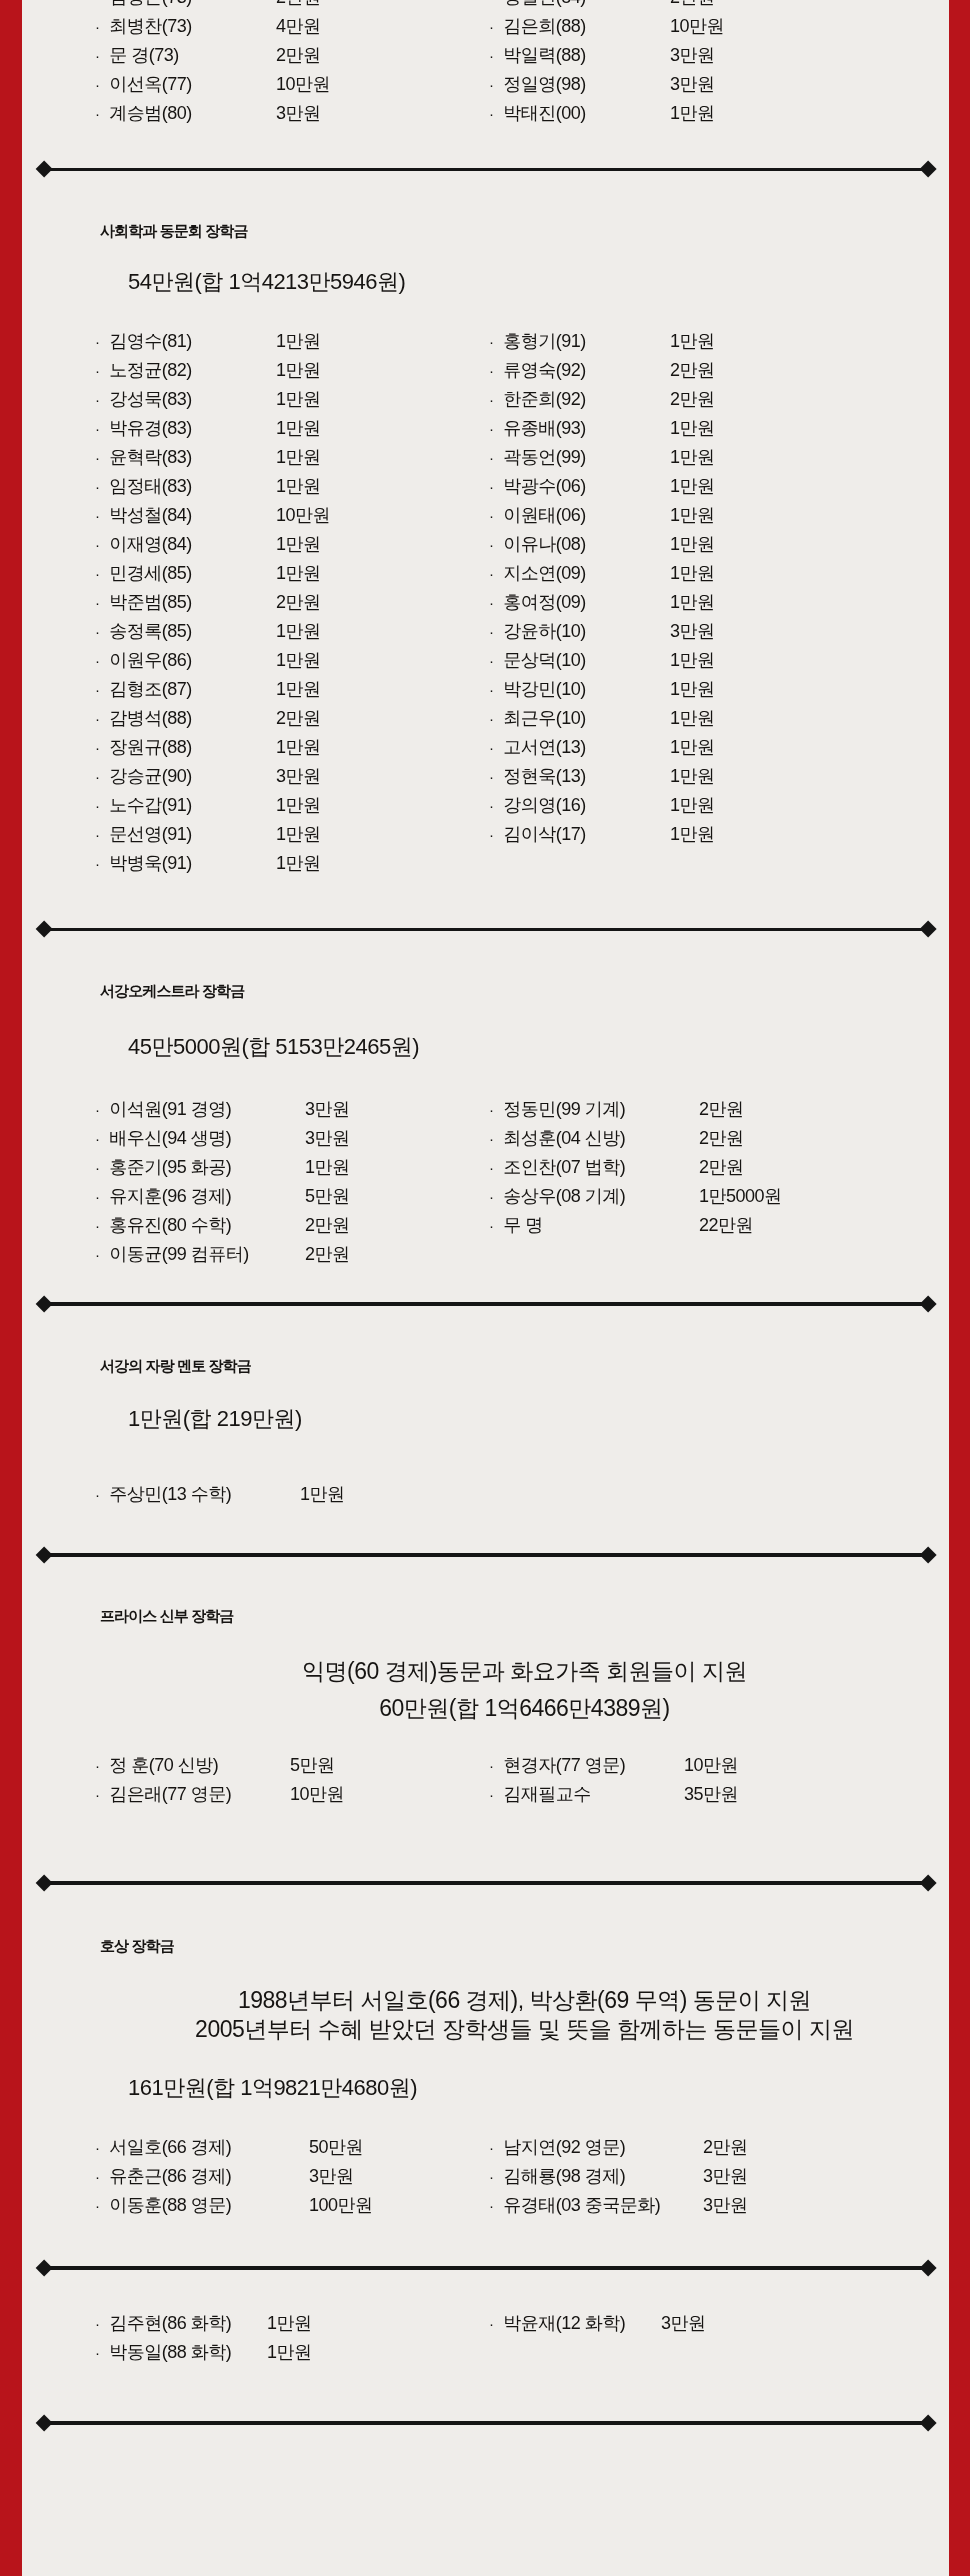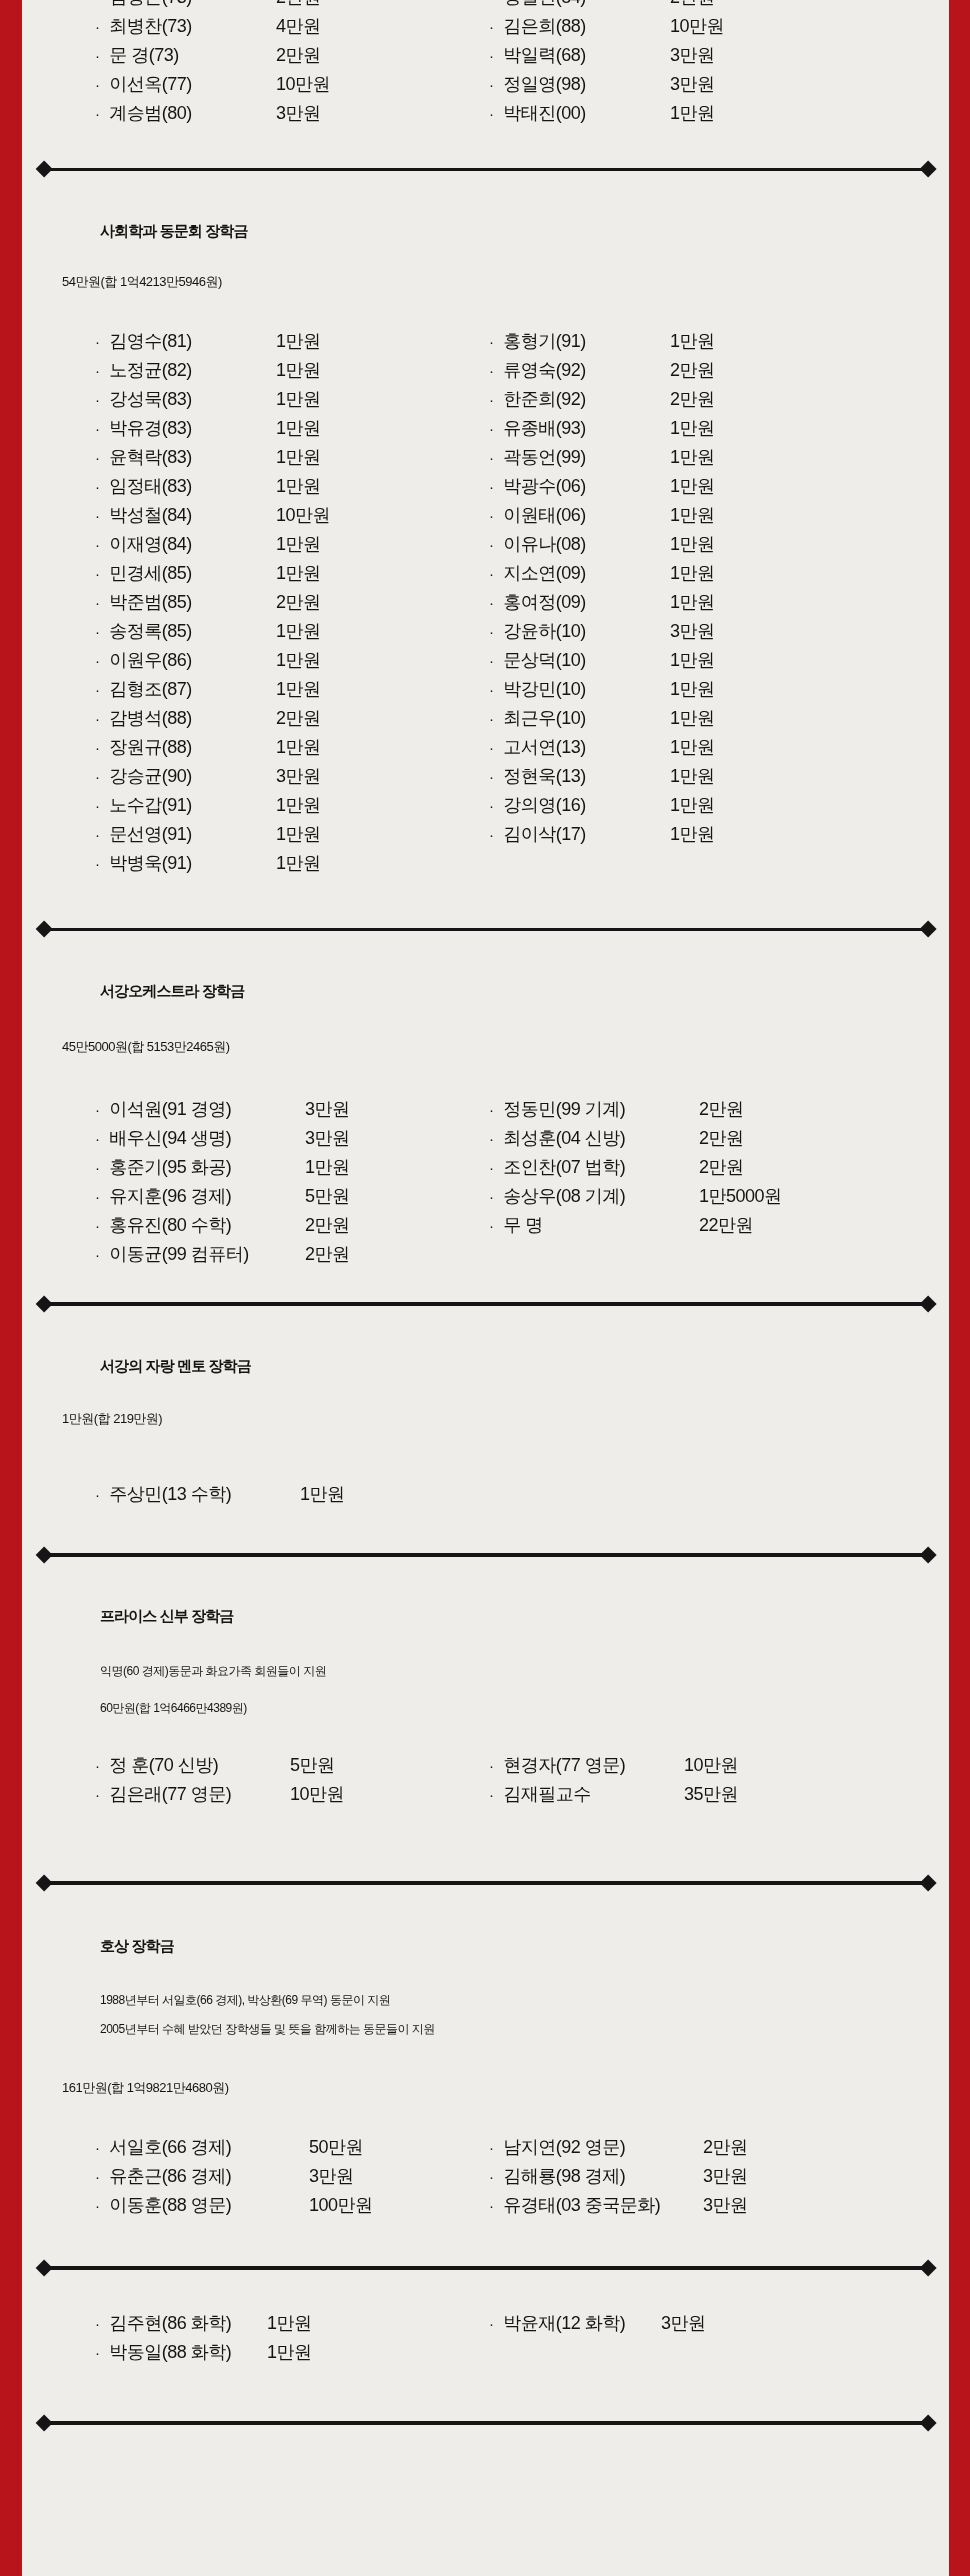--- a/index.html
+++ b/index.html
@@ -22,22 +22,22 @@
   .cols{display:flex;padding-left:73px;margin-top:31px;}
   .col{list-style:none;margin:0;padding:0;}
   .col.left{width:372px;flex:none;}
   .col.right{flex:1;padding-left:22px;}
   .row{display:flex;line-height:29px;font-size:18px;letter-spacing:-0.5px;white-space:nowrap;}
   .blt{width:14.2px;flex:none;font-size:15px;}
   .nm{min-width:var(--nw,161px);flex:none;padding-right:5.7px;}
   .amt{flex:none;}
   
   .sec-title{font-size:15px;font-weight:700;line-height:29px;margin:31px 0 0 78px;letter-spacing:-0.9px;}
-  .desc{font-size:12px;line-height:29px;margin:26.5px 0 0 78px;letter-spacing:-0.5px;}
-  .sub{font-size:13px;line-height:29px;margin:25px 0 0 40px;letter-spacing:-0.5px;}
+  .desc{font-size:23px;line-height:29px;margin:26.5px 0 0 78px;letter-spacing:-0.5px;text-align:center;}
+  .sub{font-size:22px;line-height:29px;margin:25px 0 0 106px;letter-spacing:-0.5px;}
   
   .s1 .cols{margin-top:-17px;--nw:161px;}
   .s2{--nw:161px;} .s2 .sub{margin-top:22px;} .s2 .cols{margin-top:31px;}
   .s3{--nw:190px;} .s3 .sec-title{margin-top:31px;} .s3 .sub{margin-top:27.5px;} .s3 .cols{margin-top:34px;}
   .s4{--nw:185px;} .s4 .sec-title{margin-top:32px;} .s4 .sub{margin-top:24px;} .s4 .cols{margin-top:47px;}
   .s5{--nw:175px;} .s5 .sec-title{margin-top:31px;} .s5 .desc{margin-top:26.5px;} .s5 .desc + .desc{margin-top:8px;} .s5 .cols{margin-top:28.4px;}
   .s6{--nw:194px;} .s6 .sec-title{margin-top:33px;} .s6 .desc{margin-top:26.5px;} .s6 .desc + .desc{margin-top:0;} .s6 .sub{margin-top:28.4px;} .s6 .cols{margin-top:31px;}
   .s7{--nw:152px;} .s7 .sec-title{margin-top:19px;} .s7 .sub{margin-top:28.4px;} .s7 .cols{margin-top:26.5px;}
   
   .divider{display:flex;align-items:center;height:30px;margin-left:16px;margin-right:15px;}
@@ -86,21 +86,21 @@
               <span class="nm">정일선(84)</span>
               <span class="amt">2만원</span>
             </li>
             <li class="row">
               <span class="blt">·</span>
               <span class="nm">김은희(88)</span>
               <span class="amt">10만원</span>
             </li>
             <li class="row">
               <span class="blt">·</span>
-              <span class="nm">박일력(68)</span>
+              <span class="nm">박일력(88)</span>
               <span class="amt">3만원</span>
             </li>
             <li class="row">
               <span class="blt">·</span>
               <span class="nm">정일영(98)</span>
               <span class="amt">3만원</span>
             </li>
             <li class="row">
               <span class="blt">·</span>
               <span class="nm">박태진(00)</span>

